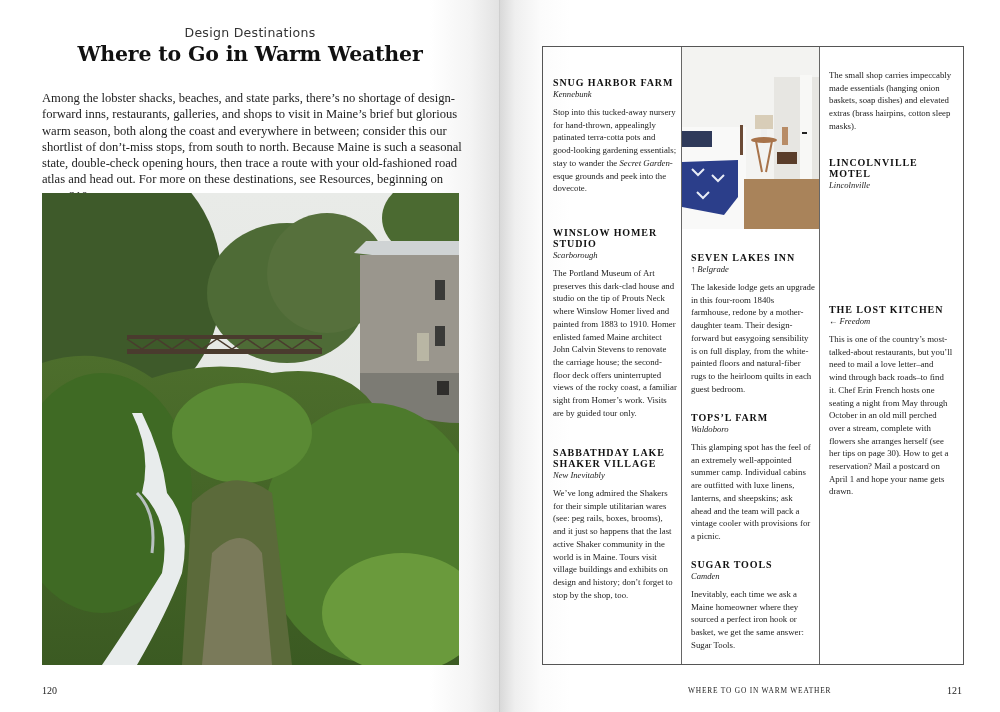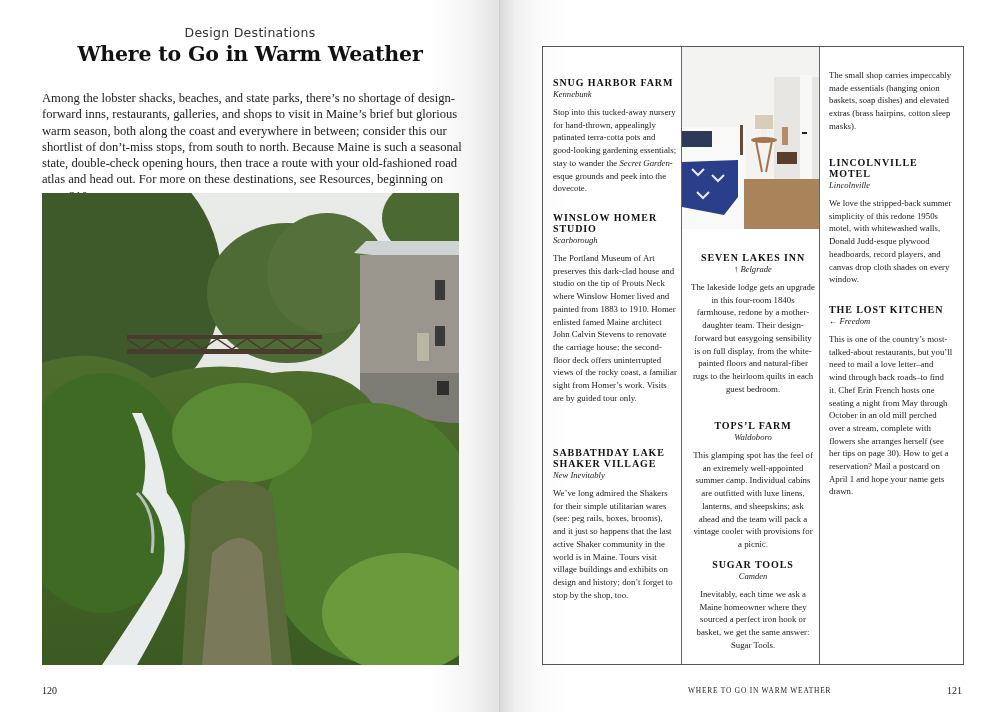--- a/index.html
+++ b/index.html
@@ -41,21 +41,21 @@
     .bedroom svg { display: block; width: 100%; height: 100%; }
 
     .entry { position: absolute; width: 124px; font-family: "Liberation Serif", serif; }
     .entry .name { font-weight: bold; font-size: 10px; letter-spacing: 0.9px; line-height: 11px; color: #111; text-transform: uppercase; }
     .entry .loc { font-style: italic; font-size: 8.6px; line-height: 12px; color: #222; margin-bottom: 6px; }
     .entry .body { font-size: 8.8px; line-height: 12.7px; color: #222; }
     .entry .body em { font-style: italic; }
     .arrow { font-style: normal; margin-right: 2px; }
 
     .col1 { left: 10px; }
-    .col2 { left: 148px; text-align: center; }
+    .col2 { left: 148px; }
     .col3 { left: 286px; }
   </style>
 </head>
 <body>
 
 <div class="spread">
 
   <div class="page page-left">
     <div class="kicker">Design Destinations</div>
     <h1 class="title">Where to Go in Warm Weather</h1>
@@ -143,58 +143,57 @@
       <rect x="62" y="132" width="75" height="50" fill="url(#none)" opacity="0"></rect>
     </svg>
   </div>
 
   <div class="entry col1" style="top:30px;">
     <div class="name">Snug Harbor Farm</div>
     <div class="loc">Kennebunk</div>
     <div class="body"><span>Stop into this tucked-away nursery for hand-thrown, appealingly patinated terra-cotta pots and good-looking gardening essentials; stay to wander the </span><em>Secret Garden</em><span>-esque grounds and peek into the dovecote.</span></div>
   </div>
 
-  <div class="entry col1" style="top:165px;">
+  <div class="entry col1" style="top:180px;">
     <div class="name">Winslow Homer Studio</div>
     <div class="loc">Scarborough</div>
     <div class="body">The Portland Museum of Art preserves this dark-clad house and studio on the tip of Prouts Neck where Winslow Homer lived and painted from 1883 to 1910. Homer enlisted famed Maine architect John Calvin Stevens to renovate the carriage house; the second-floor deck offers uninterrupted views of the rocky coast, a familiar sight from Homer’s work. Visits are by guided tour only.</div>
   </div>
 
   <div class="entry col1" style="top:365px;margin-top:35px;">
     <div class="name">Sabbathday Lake Shaker Village</div>
     <div class="loc">New Inevitably</div>
     <div class="body">We’ve long admired the Shakers for their simple utilitarian wares (see: peg rails, boxes, brooms), and it just so happens that the last active Shaker community in the world is in Maine. Tours visit village buildings and exhibits on design and history; don’t forget to stop by the shop, too.</div>
   </div>
 
   <div class="entry col2" style="top:205px;">
     <div class="name">Seven Lakes Inn</div>
     <div class="loc"><span class="arrow">↑</span><span>Belgrade</span></div>
     <div class="body">The lakeside lodge gets an upgrade in this four-room 1840s farmhouse, redone by a mother-daughter team. Their design-forward but easygoing sensibility is on full display, from the white-painted floors and natural-fiber rugs to the heirloom quilts in each guest bedroom.</div>
   </div>
 
-  <div class="entry col2" style="top:365px;margin-top:8px;">
+  <div class="entry col2" style="top:365px;">
     <div class="name">Tops’l Farm</div>
     <div class="loc">Waldoboro</div>
     <div class="body">This glamping spot has the feel of an extremely well-appointed summer camp. Individual cabins are outfitted with luxe linens, lanterns, and sheepskins; ask ahead and the team will pack a vintage cooler with provisions for a picnic.</div>
   </div>
 
   <div class="entry col2" style="top:512px;">
     <div class="name">Sugar Tools</div>
     <div class="loc">Camden</div>
     <div class="body">Inevitably, each time we ask a Maine homeowner where they sourced a perfect iron hook or basket, we get the same answer: Sugar Tools.</div>
   </div>
 
   <div class="entry col3" style="top:22px;">
     <div class="body">The small shop carries impeccably made essentials (hanging onion baskets, soap dishes) and elevated extras (brass hairpins, cotton sleep masks).</div>
   </div>
 
   <div class="entry col3" style="top:110px;">
     <div class="name">Lincolnville Motel</div>
     <div class="loc">Lincolnville</div>
-    <div class="body">We love the stripped-back summer simplicity of this redone 1950s motel, with whitewashed walls, Donald Judd-esque plywood headboards, record players, and canvas drop cloth shades on every window.</div>
   </div>
 
   <div class="entry col3" style="top:257px;">
     <div class="name">The Lost Kitchen</div>
     <div class="loc"><span class="arrow">←</span><span>Freedom</span></div>
     <div class="body">This is one of the country’s most-talked-about restaurants, but you’ll need to mail a love letter–and wind through back roads–to find it. Chef Erin French hosts one seating a night from May through October in an old mill perched over a stream, complete with flowers she arranges herself (see her tips on page 30). How to get a reservation? Mail a postcard on April 1 and hope your name gets drawn.</div>
   </div>
 
 </div>
 

